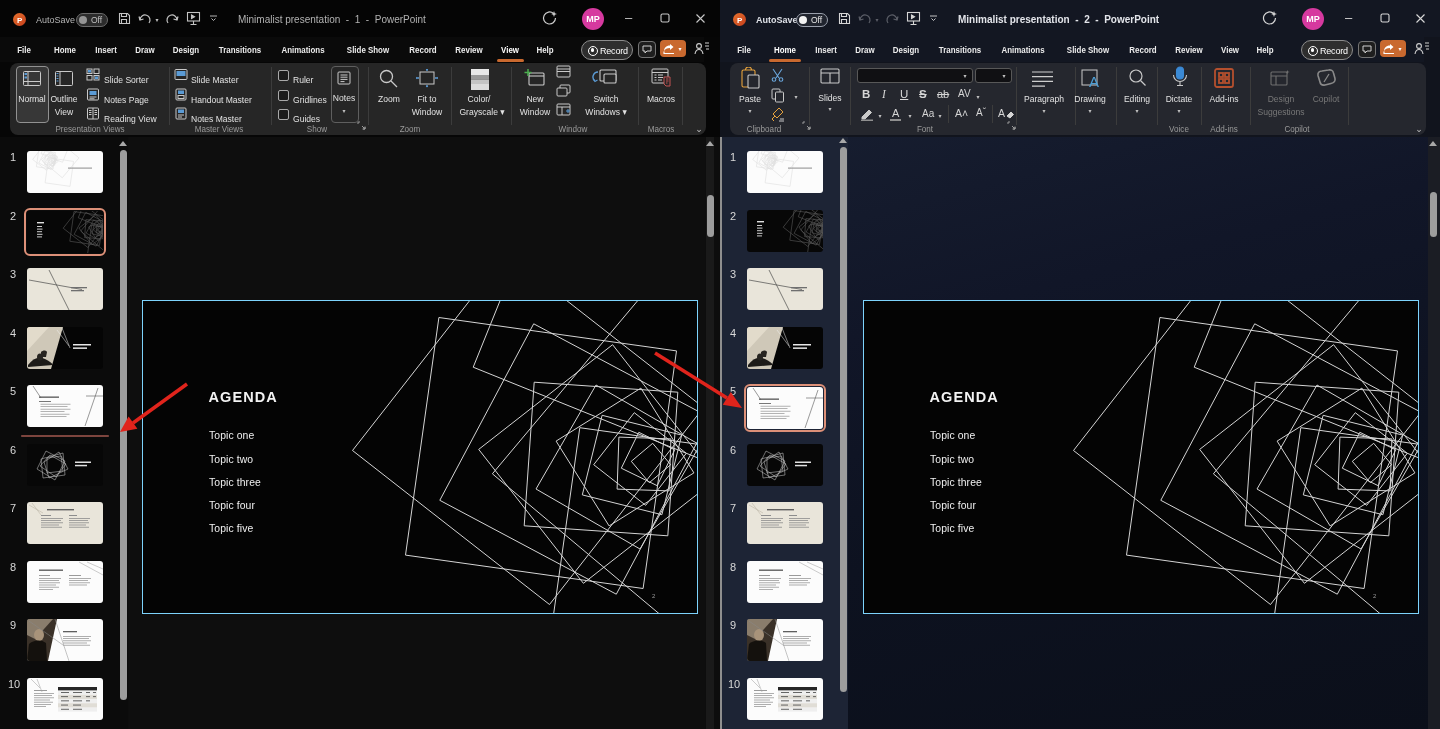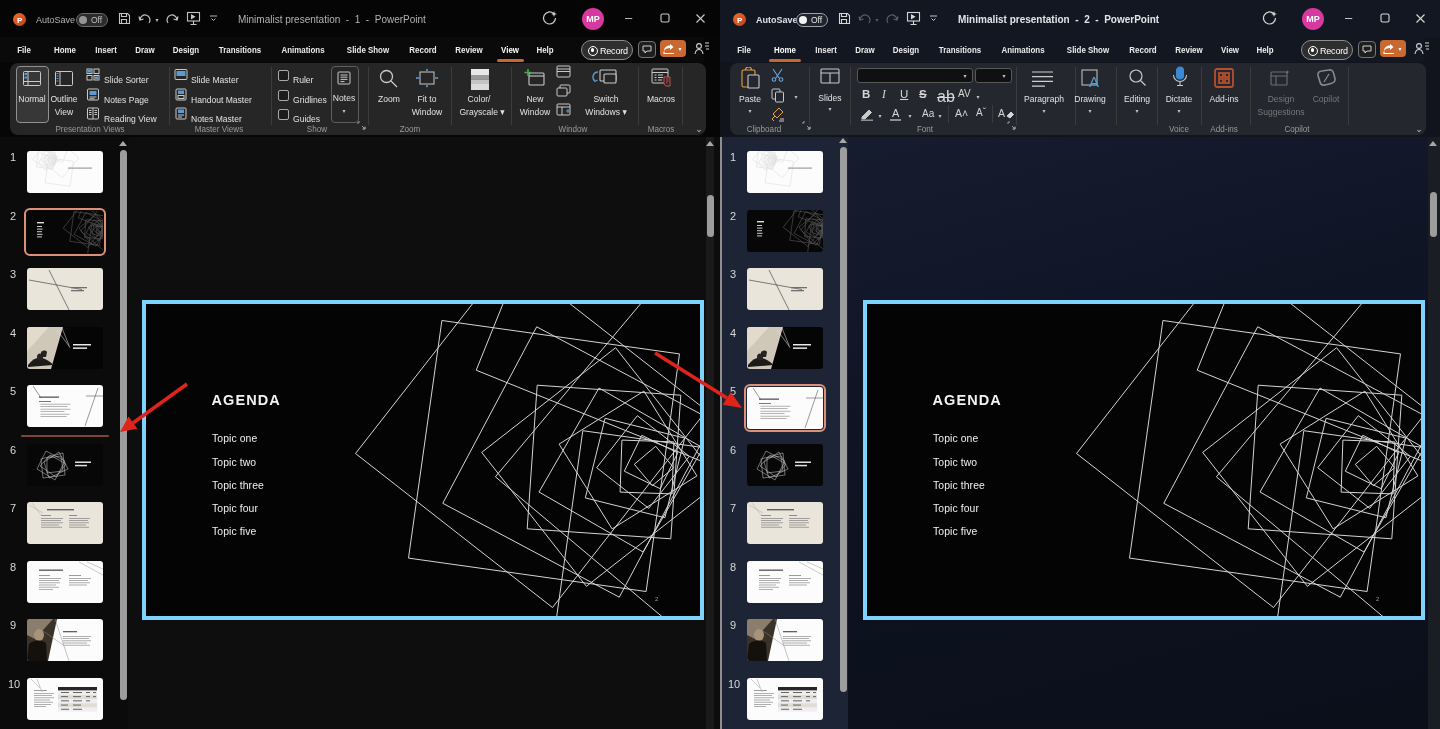--- a/index.html
+++ b/index.html
@@ -17,21 +17,21 @@
   .vsep{position:absolute;top:5px;height:58px;width:1px;background:#3c3c3c;}
   .rl{position:absolute;font-size:9.5px;color:#e2e2e2;white-space:nowrap;transform:translateX(-50%) scaleX(.9);}
   .rl2{position:absolute;font-size:9.5px;color:#e2e2e2;white-space:nowrap;transform:scaleX(.9);transform-origin:0 50%;}
   .chev{position:absolute;font-size:6px;color:#c0c0c0;transform:translateX(-50%);}
   .dim{color:#787878;}
   .tnum{position:absolute;font-size:11px;color:#d8d8d8;}
   .thumb{position:absolute;left:27px;width:76px;height:42px;border-radius:3px;overflow:hidden;}
   .sel{outline:2px solid #dd9078;outline-offset:1px;}
   .sbar{position:absolute;width:7px;border-radius:4px;background:#9d9d9d;}
   .arrowup{position:absolute;width:0;height:0;border-left:4px solid transparent;border-right:4px solid transparent;border-bottom:5px solid #a8a8a8;}
-  .slide{position:absolute;background:#040404;border:4px solid #7dd3fc;width:554px;height:312px;top:300px;overflow:hidden;}
+  .slide{position:absolute;background:#040404;border:1px solid #7dd3fc;width:554px;height:312px;top:300px;overflow:hidden;}
   .agenda{position:absolute;left:65.5px;top:87.5px;font-size:14.5px;font-weight:700;letter-spacing:1.1px;color:#f2f2f2;}
   .topic{position:absolute;left:66px;font-size:10.4px;letter-spacing:0.1px;color:#f0f0f0;}
   .pgno{position:absolute;left:509px;top:292px;font-size:6px;color:#9a9a9a;}
   svg{display:block;}
   .ic{position:absolute;}
 </style>
 </head>
 <body>
 <svg width="0" height="0" style="position:absolute">
 <defs>
@@ -630,21 +630,21 @@
     <div class="abs" style="left:137px;top:6px;width:114px;height:13px;background:#101013;border:1px solid #585858;border-radius:3px">
         <div class="chev" style="left:107px;top:3px">▾</div>
       </div>
     <div class="abs" style="left:255px;top:6px;width:35px;height:13px;background:#101013;border:1px solid #585858;border-radius:3px">
         <div class="chev" style="left:28px;top:3px">▾</div>
       </div>
     <div class="abs" style="left:142px;top:26px;font-size:11.5px;font-weight:700;color:#d5d5d5">B</div>
     <div class="abs" style="left:162px;top:26px;font-size:11.5px;font-style:italic;font-family:'Liberation Serif',serif;color:#d5d5d5">I</div>
     <div class="abs" style="left:180px;top:26px;font-size:11.5px;text-decoration:underline;color:#d5d5d5">U</div>
     <div class="abs" style="left:199px;top:26px;font-size:11.5px;font-weight:700;text-decoration:line-through;color:#d5d5d5">S</div>
-    <div class="abs" style="left:217px;top:26px;font-size:16px;text-decoration:line-through;color:#d5d5d5">ab</div>
+    <div class="abs" style="left:217px;top:26px;font-size:11px;text-decoration:line-through;color:#d5d5d5">ab</div>
     <div class="abs" style="left:238px;top:26px;font-size:10px;color:#d5d5d5">AV</div>
     <div class="chev" style="left:258px;top:31px">▾</div>
     <svg class="ic" style="left:140px;top:46px" width="14" height="13" fill="none" stroke="#c9c9c9" stroke-width="1">
         <path d="M2 9l7-7 2.5 2.5L5 11H2z" fill="#c9c9c9"></path>
         <rect x="1" y="11.5" width="12" height="2" fill="#8f8f8f" stroke="none"></rect>
       </svg>
     <div class="chev" style="left:160px;top:50px">▾</div>
     <div class="abs" style="left:172px;top:45px;font-size:11px;color:#d5d5d5">A</div>
     <div class="abs" style="left:170px;top:56.5px;width:11px;height:2.5px;background:#8f8f8f"></div>
     <div class="chev" style="left:190px;top:50px">▾</div>

